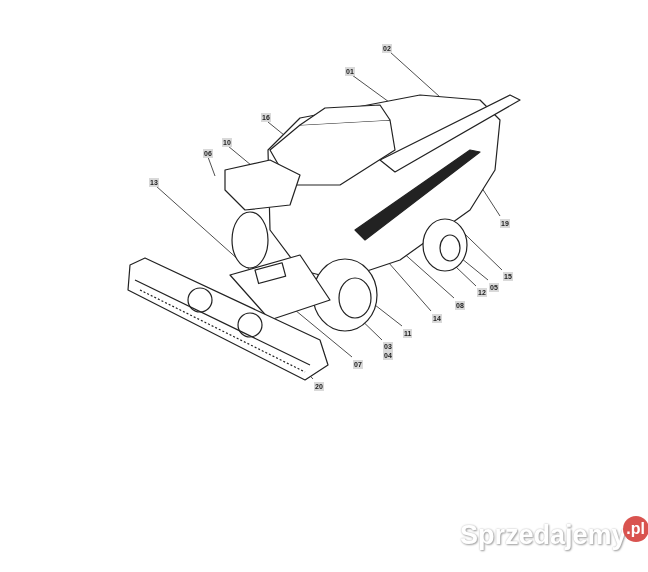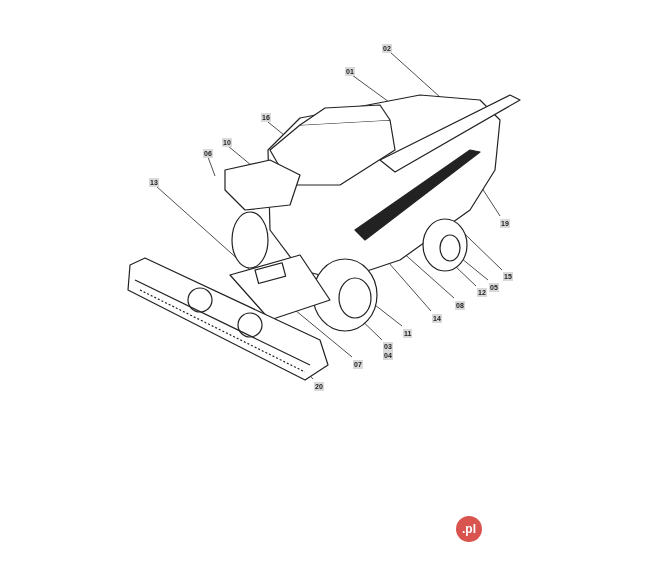--- a/index.html
+++ b/index.html
@@ -1,21 +1,21 @@
 <!DOCTYPE html>
 <html><head>
 <meta charset="utf-8">
 <style>
   html, body { margin:0; padding:0; background:#ffffff; }
   body { width:648px; height:572px; position:relative; overflow:hidden; font-family:"Liberation Sans", sans-serif; }
   #canvas { position:absolute; left:0; top:0; width:648px; height:572px; }
   .callout { position:absolute; font-size:7px; font-weight:bold; color:#222; background:#d9d9d9; padding:0 1px; line-height:9px; font-family:"Liberation Sans", sans-serif; }
   .watermark { position:absolute; left:460px; top:520px; display:flex; align-items:flex-start; }
   .wm-text { font-size:27px; font-weight:bold; color:#ffffff; letter-spacing:0px; text-shadow:0 0 2px #bbb, 1px 1px 2px #999; font-family:"Liberation Sans", sans-serif; }
-  .wm-badge { margin-left:-4px; margin-top:-4px; background:#d9534f; color:#fff; border-radius:50%; width:26px; height:26px; font-size:12px; font-weight:bold; display:flex; align-items:center; justify-content:center; font-family:"Liberation Sans", sans-serif; }
+  .wm-badge { margin-left:-4px; margin-top:-4px; background:#d9534f; color:#fff; border-radius:50%; width:26px; height:26px; font-size:16px; font-weight:bold; display:flex; align-items:center; justify-content:center; font-family:"Liberation Sans", sans-serif; }
 </style>
 </head>
 <body>
 
 <svg id="canvas" viewBox="0 0 648 572" xmlns="http://www.w3.org/2000/svg">
   <g fill="none" stroke="#222" stroke-width="1.2" stroke-linejoin="round">
 
     <g stroke-width="0.8">
       <line x1="352" y1="75" x2="400" y2="110"></line>
       <line x1="390" y1="52" x2="460" y2="115"></line>
@@ -79,14 +79,15 @@
   <span class="callout" style="left:455px;top:301px">08</span>
   <span class="callout" style="left:432px;top:314px">14</span>
   <span class="callout" style="left:403px;top:329px">11</span>
   <span class="callout" style="left:383px;top:342px">03</span>
   <span class="callout" style="left:383px;top:351px">04</span>
   <span class="callout" style="left:353px;top:360px">07</span>
   <span class="callout" style="left:314px;top:382px">20</span>
 </div>
 
 <div class="watermark">
+  <span class="wm-text">Sprzedajemy</span>
   <span class="wm-badge">.pl</span>
 </div>
 
 </body></html>

